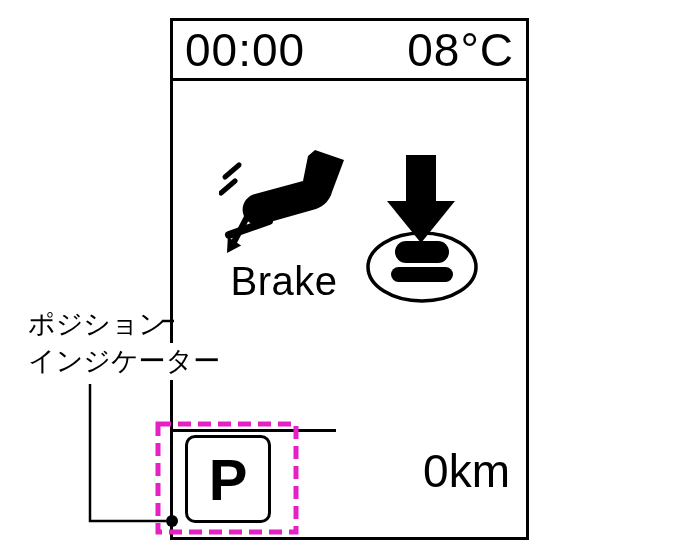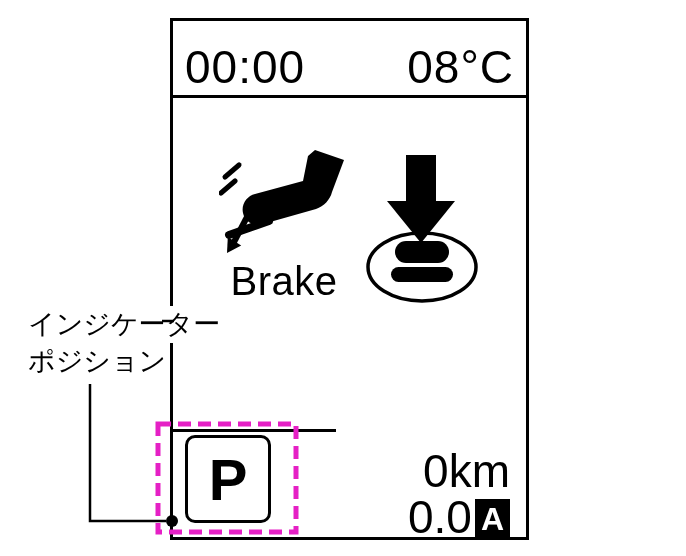--- a/index.html
+++ b/index.html
@@ -11,21 +11,21 @@
 
   
   .panel {
     position:absolute; left:170px; top:18px; width:359px; height:522px;
     box-sizing:border-box; border:3px solid #000; background:#fff; z-index:1;
   }
   .panel-header {
     position:absolute; top:0; left:0; right:0; height:57px;
     border-bottom:3px solid #000;
     display:flex; justify-content:space-between; align-items:center;
-    padding:0 12px; font-size:46px; letter-spacing:1px;margin-top:17px;
+    padding:0 12px; font-size:46px; letter-spacing:1px;
   }
   .icons-row {
     position:absolute; top:128px; left:0; right:0;
     display:flex; justify-content:center; align-items:flex-start; gap:16px;
   }
   .brake-group { display:flex; flex-direction:column; align-items:center; }
   .brake-label { font-size:40px; margin-top:2px; letter-spacing:0.5px; }
   .push-icon { margin-top:6px; }
 
   .bottom-divider {
@@ -99,31 +99,30 @@
     </div>
 
     <div class="bottom-divider"></div>
 
     <div class="p-box">
       <span>P</span>
     </div>
 
     <div class="trip">
       <div>0km</div>
-      <div><span>0.0</span><span class="trip-mode">A</span></div>
     </div>
   </div>
 
   <svg class="highlight-svg" width="144" height="114" viewBox="0 0 144 114">
     <rect x="3" y="3" width="138" height="108" fill="none" stroke-width="5" stroke-dasharray="13 7" stroke="#e520c5"></rect>
   </svg>
 
   <div class="callout">
+    <div><span class="line">ポジション</span></div>
     <div><span class="line">インジケーター</span></div>
-    <div><span class="line">ポジション</span></div>
   </div>
 
   <svg class="leader-svg" width="686" height="556" viewBox="0 0 686 556">
     <line x1="162" y1="321" x2="174" y2="321" stroke="#000" stroke-width="2.5"></line>
     <polyline points="90,384 90,521 166,521" fill="none" stroke="#000" stroke-width="2.5"></polyline>
     <circle cx="172" cy="521" r="6" fill="#000"></circle>
   </svg>
 
 </div>
 

